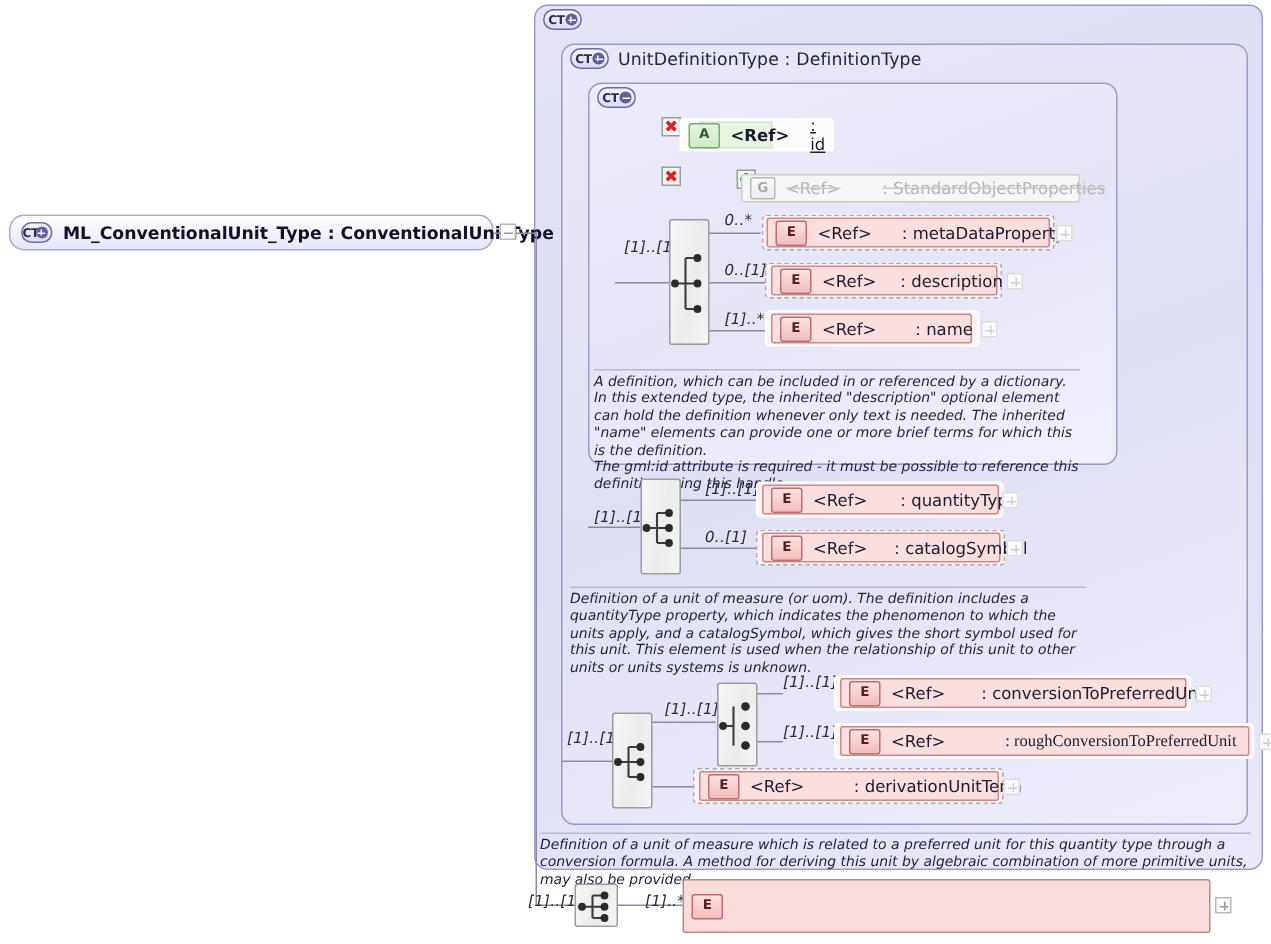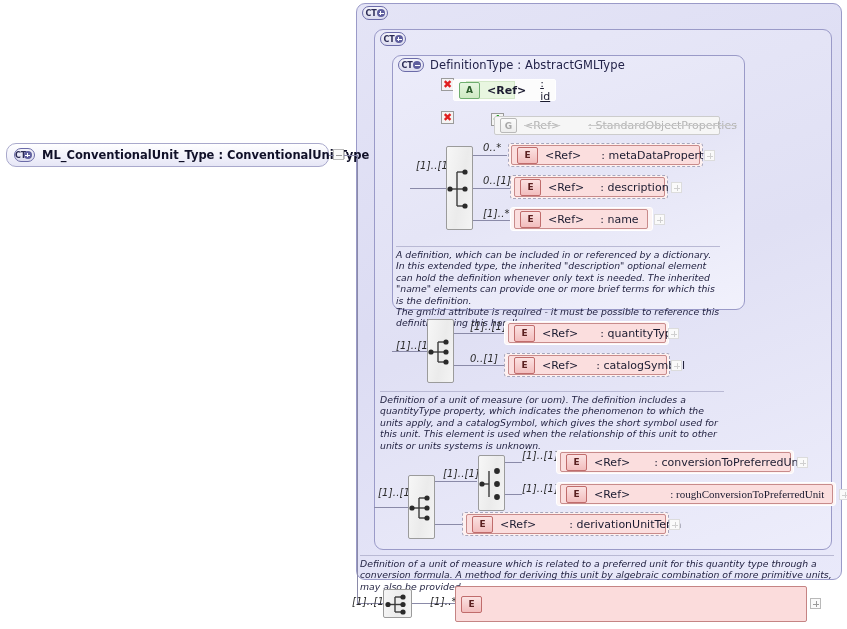--- a/index.html
+++ b/index.html
@@ -159,24 +159,24 @@
 
 <div class="ctbox lvl1 abs" style="left:356px;top:3px;width:486px;height:577px;"></div>
 <div class="ctbox lvl2 abs" style="left:374px;top:29px;width:458px;height:521px;"></div>
 <div class="ctbox lvl3 abs" style="left:392px;top:55px;width:353px;height:255px;"></div>
 
 <div class="ct-head" style="left:362px;top:6px;">
   <span class="ct-ico">CT<span class="pm plus"></span></span>
 </div>
 <div class="ct-head" style="left:380px;top:32px;">
   <span class="ct-ico">CT<span class="pm plus"></span></span>
+  <span class="ct-title">UnitDefinitionType : DefinitionType</span>
 </div>
 <div class="ct-head" style="left:398px;top:58px;">
   <span class="ct-ico">CT<span class="pm"></span></span>
-  <span class="ct-title">DefinitionType : AbstractGMLType</span>
 </div>
 
 <div class="rootbox" style="left:6px;top:143px;width:323px;height:24px;">
   <span class="ct-ico">CT<span class="pm plus"></span></span>
   <span class="root-txt">ML_ConventionalUnit_Type : ConventionalUnitType</span>
 </div>
 <div class="exp" style="left:333px;top:149px;"></div>
 
 <div class="ln lnh abs" style="left:329px;top:155px;width:5px;"></div>
 <div class="ln lnh abs" style="left:344px;top:155px;width:14px;"></div>
@@ -236,21 +236,21 @@
   <span class="e-txt ref">&lt;Ref&gt;</span>
   <span class="e-txt" style="margin-left:16px;">: description</span>
 </div>
 <div class="exp plus light" style="left:671px;top:182px;"></div>
 
 <div class="card" style="left:483px;top:208px;">[1]..*</div>
 <div class="ebox-outer ebox-plain" style="left:510px;top:207px;width:143px;height:24px;"></div>
 <div class="ebox" style="left:514px;top:209px;width:134px;height:20px;">
   <span class="e-ico">E</span>
   <span class="e-txt ref">&lt;Ref&gt;</span>
-  <span class="e-txt" style="margin-left:16px;">: name</span>
+  <span class="e-txt" style="margin-left:26px;">: name</span>
 </div>
 <div class="exp plus light" style="left:654px;top:214px;"></div>
 
 <div class="annot" style="left:396px;top:246px;width:324px;">A definition, which can be included in or referenced by a dictionary. In this extended type, the inherited "description" optional element can hold the definition whenever only text is needed. The inherited "name" elements can provide one or more brief terms for which this is the definition.
 The gml:id attribute is required - it must be possible to reference this definition using this handle.</div>
 
 <div class="card" style="left:396px;top:340px;">[1]..[1]</div>
 <div class="comp" style="left:427px;top:319px;width:27px;height:64px;">
   <svg width="27" height="64" viewBox="0 0 27 64">
     <line x1="3" y1="32" x2="10" y2="32" stroke="#3b3b3b" stroke-width="1.4"></line>

